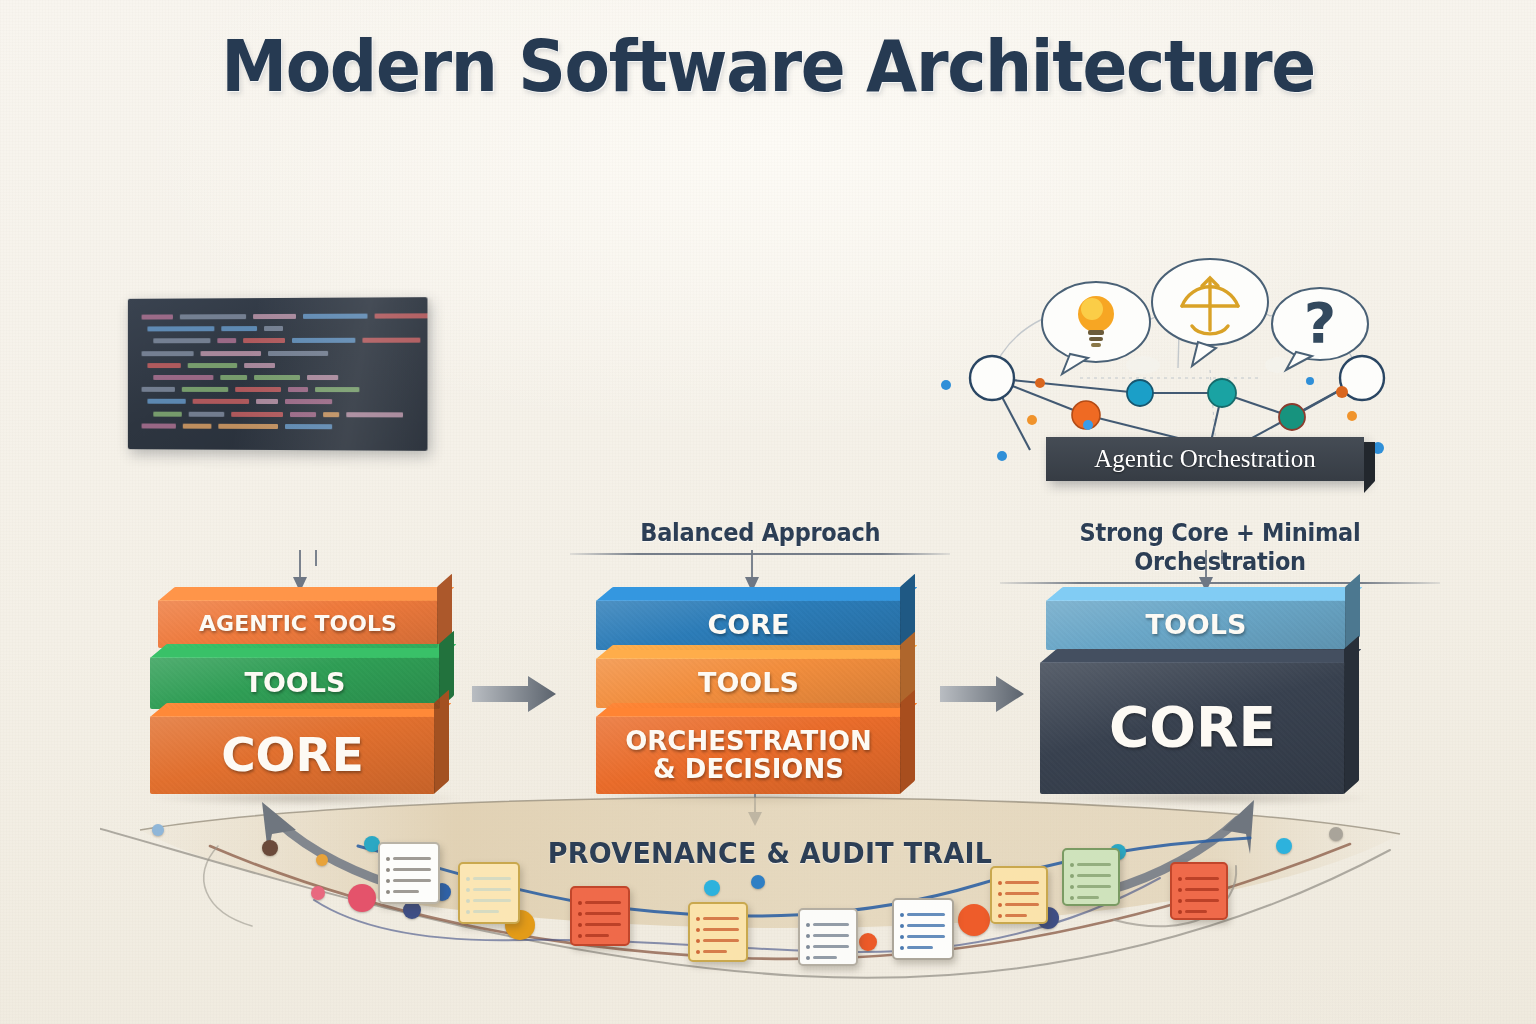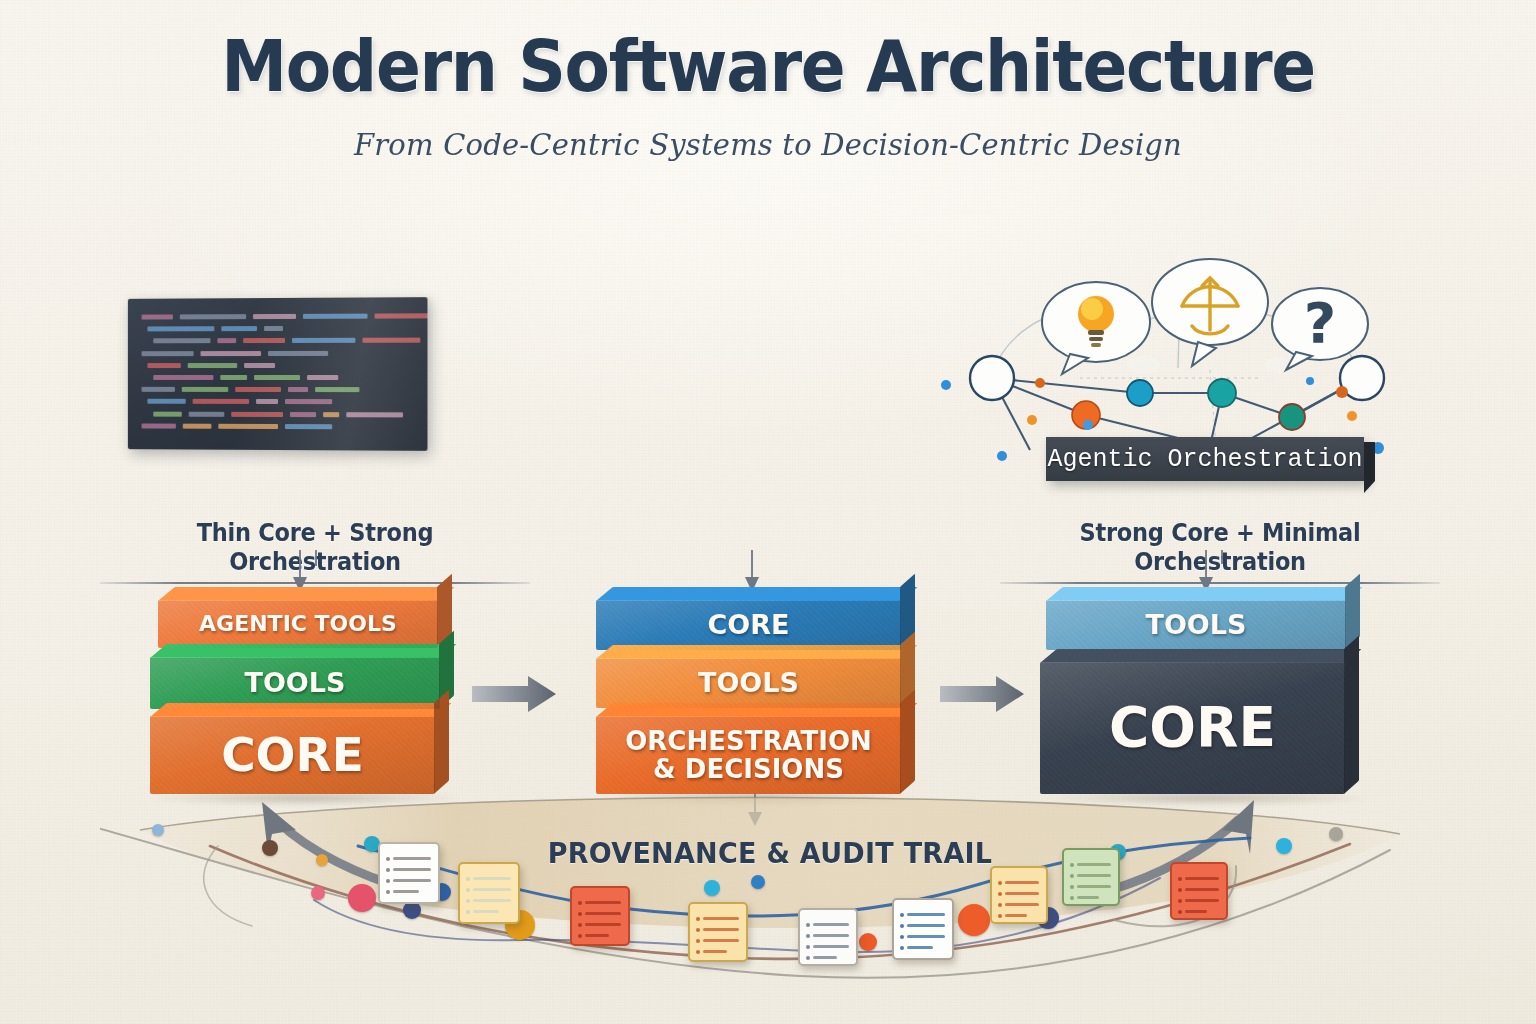--- a/index.html
+++ b/index.html
@@ -118,21 +118,21 @@
     border-top: 0 solid transparent;
     border-bottom: 12px solid transparent;
     height: calc(100% - 5px);
   }
   #legacy-badge {
     left: 148px; top: 438px; width: 240px; height: 44px;
     font-size: 25px; font-family: "DejaVu Sans", sans-serif;
   }
   #agentic-badge {
     left: 1046px; top: 437px; width: 318px; height: 44px;
-    font-size: 25px; font-family: Liberation Mono, monospace; font-weight: normal;
+    font-size: 25px; font-family: Liberation Serif, serif; font-weight: normal;
     background: linear-gradient(180deg, #454c55 0%, #363c44 100%);
   }
 
   
   .col-head { position: absolute; text-align: center; }
   .col-head .label {
     font-family: "DejaVu Sans", sans-serif;
     font-weight: bold;
     font-size: 25px;
     color: #2c3e55;
@@ -229,21 +229,20 @@
   .node { position: absolute; border-radius: 50%; z-index: 3; }
 </style>
 </head>
 <body>
 
 <div id="poster">
   <div id="grain"></div>
 
   <div class="title-wrap">
     <div class="title-main">Modern Software Architecture</div>
-    <div class="subtitle">From Code-Centric Systems to Decision-Centric Design</div>
   </div>
 
   <div class="shelf-back"></div>
   <div class="panel" id="legacy-panel">
     <div class="code-window" id="code-window">
         <div class="code-line" style="left: 14px; top: 16px; width: 31.5618px; background: rgb(194, 123, 160);"></div>
         <div class="code-line" style="left: 52.5618px; top: 16px; width: 67.3288px; background: rgb(142, 154, 175);"></div>
         <div class="code-line" style="left: 126.891px; top: 16px; width: 43.5186px; background: rgb(213, 166, 189);"></div>
         <div class="code-line" style="left: 177.409px; top: 16px; width: 63.597px; background: rgb(111, 168, 220);"></div>
         <div class="code-line" style="left: 248.006px; top: 16px; width: 67.8634px; background: rgb(224, 102, 102);"></div>
@@ -362,22 +361,22 @@
         <ellipse cx="390" cy="74" rx="48" ry="36" fill="#fdfdfb" stroke="#4a6176" stroke-width="2"></ellipse>
         <path d="M366,102 L356,120 L382,106 Z" fill="#fdfdfb" stroke="#4a6176" stroke-width="2"></path>
         <text x="390" y="92" text-anchor="middle" font-family="DejaVu Sans, sans-serif" font-size="56" font-weight="bold" fill="#33495e">?</text>
       </g>
     </svg>
   </div>
   <div class="badge" id="agentic-badge">
     <span>Agentic Orchestration</span>
   </div>
 
-  <div class="col-head" style="left:100px; top:518px; width:430px;">
-    <div class="label">Thin Core + Strong Orchestration</div>
+  <div class="col-head" style="left:570px; top:518px; width:380px;">
+    <div class="label">Balanced Approach</div>
     <div class="hline"></div>
   </div>
   <div class="col-head" style="left:1000px; top:518px; width:440px;">
     <div class="label">Strong Core + Minimal Orchestration</div>
     <div class="hline"></div>
   </div>
 
   <svg style="position:absolute;left:0;top:548px;width:1536px;height:50px;">
     <g stroke="#6e7784" stroke-width="1.8" fill="none">
       <path d="M300,2 L300,34"></path>

